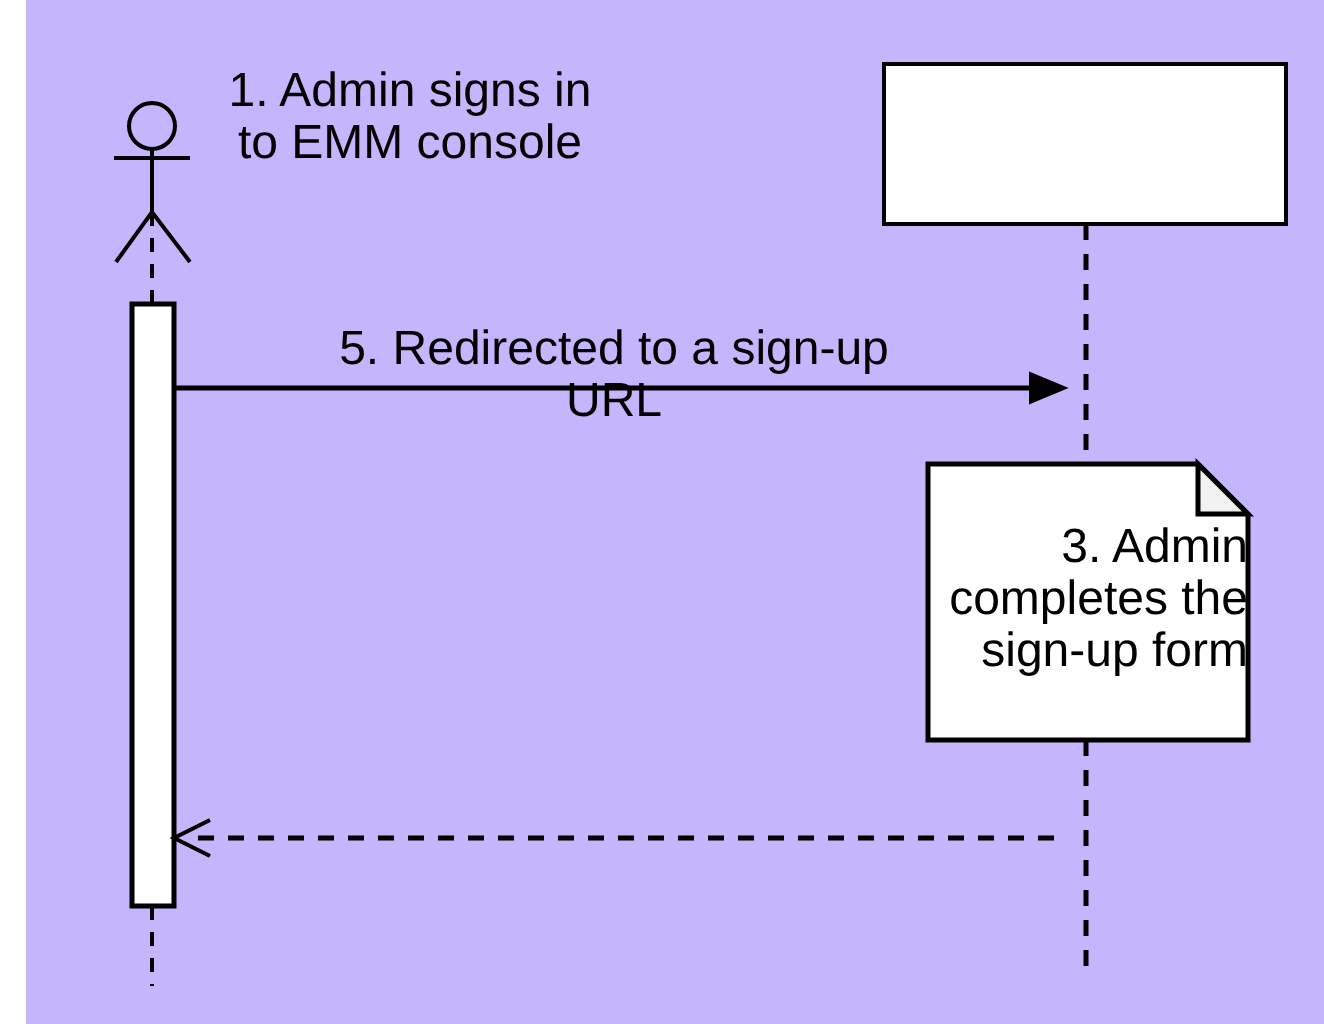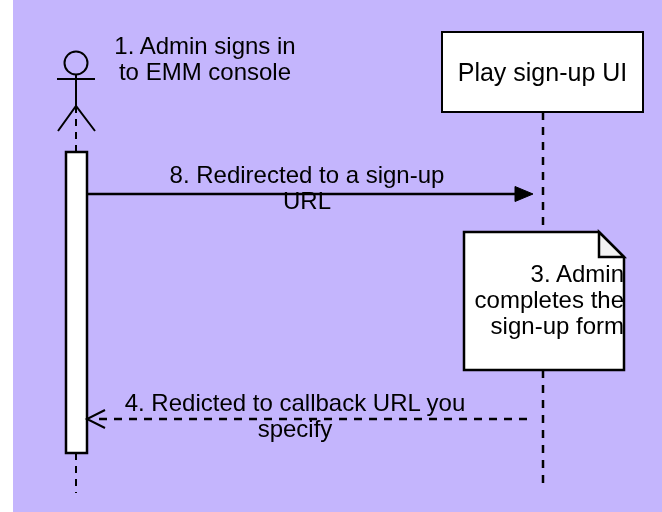--- a/index.html
+++ b/index.html
@@ -102,23 +102,21 @@
 
     <g>
       <line x1="84" y1="417" x2="518" y2="417" stroke="#000000" stroke-width="2.5" stroke-dasharray="8,7"></line>
       <polyline points="90,408 72,417 90,426" fill="none" stroke="#000000" stroke-width="2"></polyline>
     </g>
   </svg>
 
   <div class="label actor-label">1. Admin signs in
 to EMM console</div>
 
-  <div class="participant-box-label">Play sign-up UI</div>
 
-  <div class="label message-2-label">8. Redirected to a sign-up URL</div>
+  <div class="label message-2-label">5. Redirected to a sign-up URL</div>
 
   <div class="label note-label">3. Admin
 completes the
 sign-up form</div>
 
-  <div class="label message-4-label">4. Redicted to callback URL you specify</div>
 
 </div>
 
 </body></html>

